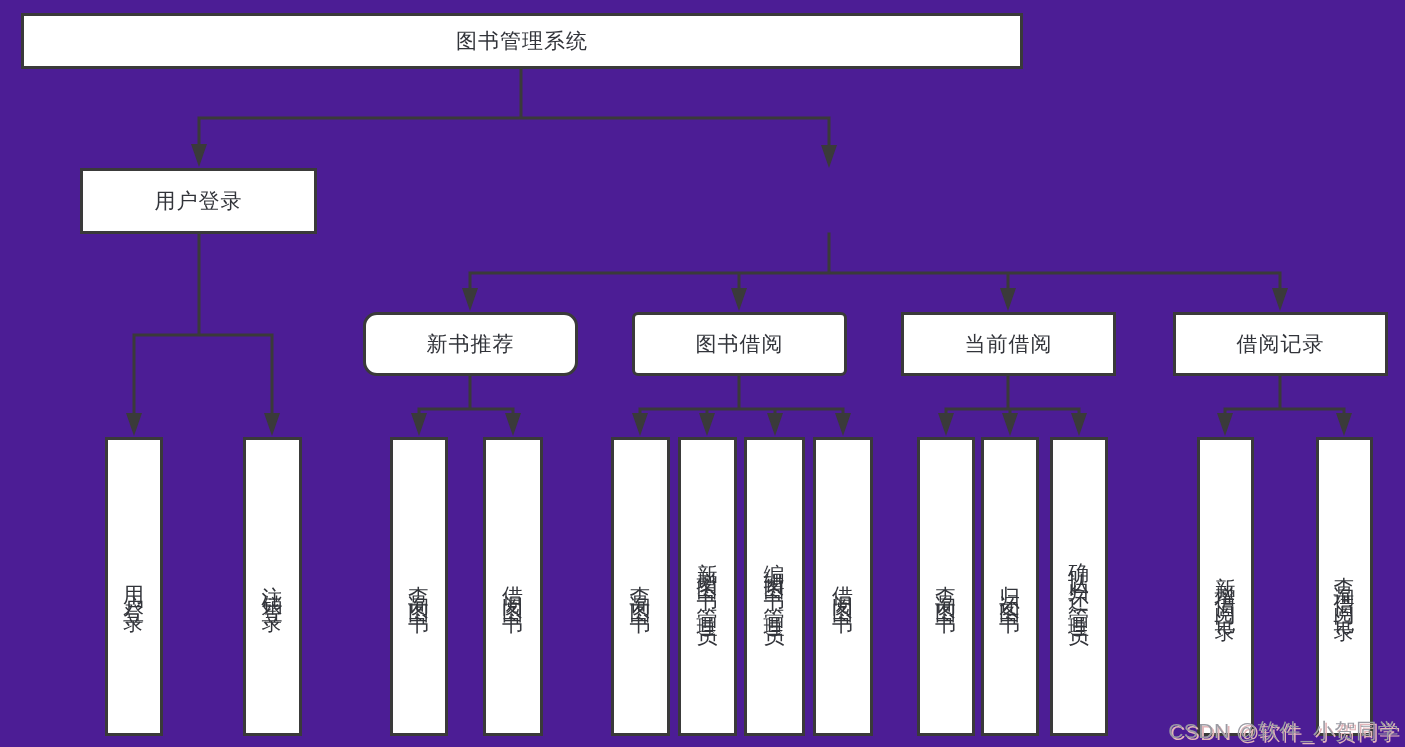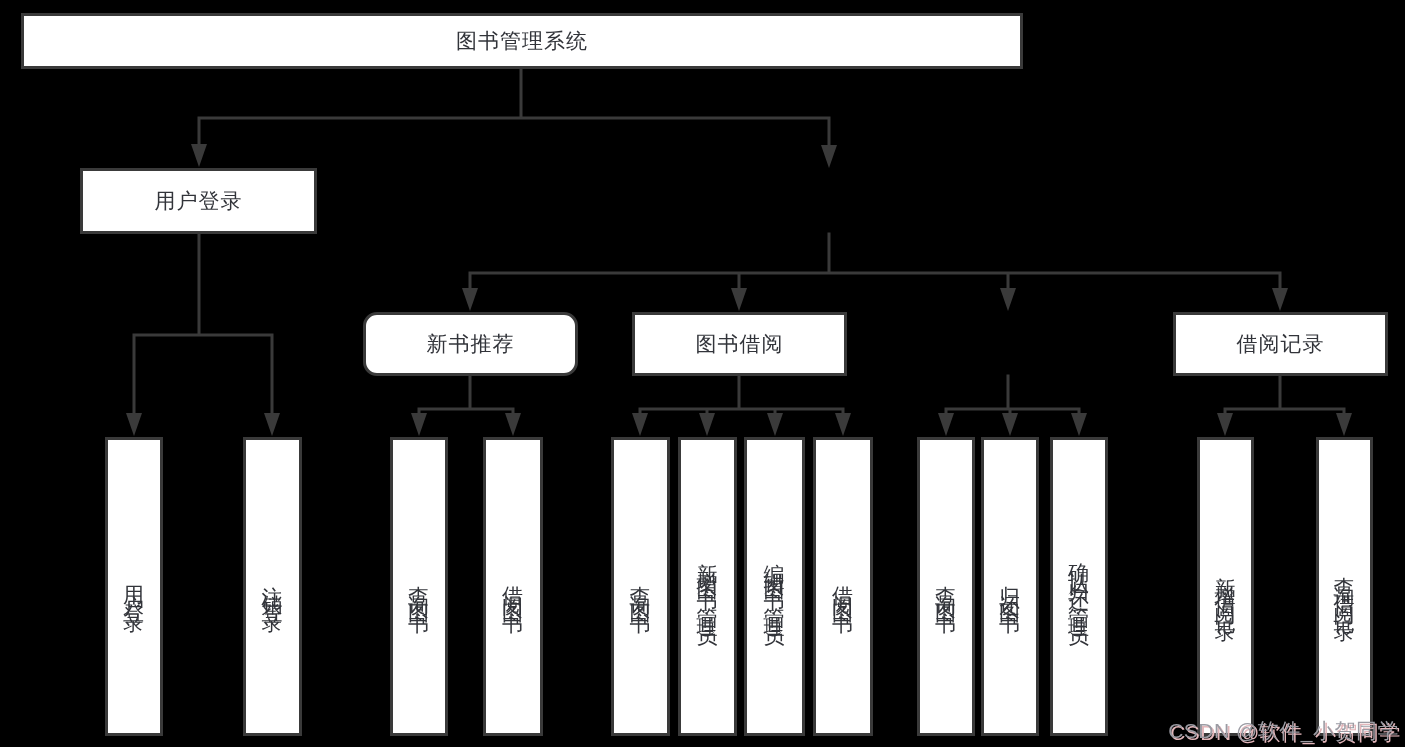--- a/index.html
+++ b/index.html
@@ -5,21 +5,21 @@
   :root{
     --line:#3a3a3a;
     --text:#32343a;
     --watermark:#9b9ba3;
     --watermark-shadow:#e3b6ba;
   }
   html,body{margin:0;padding:0;background:#ffffff;}
   .canvas{
     position:relative;
     width:1405px;height:747px;
-    background:#000000;
+    background:#4c1d95;
     font-family:"Liberation Sans","DejaVu Sans",sans-serif;
     overflow:hidden;
   }
   .connectors{position:absolute;left:0;top:0;width:1405px;height:747px;}
   .ln{fill:none;stroke:var(--line);stroke-width:3;stroke-linecap:square;}
   .ah{fill:var(--line);stroke:none;}
   .node{
     position:absolute;
     box-sizing:border-box;
     border:3px solid var(--line);
@@ -91,22 +91,25 @@
     <span>图书管理系统</span>
   </div>
 
   <div class="node node-h" style="left:80px;top:168px;width:237px;height:66px;">
     <span>用户登录</span>
   </div>
 
   <div class="node node-h" style="left:363px;top:312px;width:215px;height:64px;border-radius:14px;">
     <span>新书推荐</span>
   </div>
-  <div class="node node-h" style="left:632px;top:312px;width:215px;height:64px;">
+  <div class="node node-h" style="left:632px;top:312px;width:215px;height:64px;border-radius:6px;">
     <span>图书借阅</span>
+  </div>
+  <div class="node node-h" style="left:901px;top:312px;width:215px;height:64px;">
+    <span>当前借阅</span>
   </div>
   <div class="node node-h" style="left:1173px;top:312px;width:215px;height:64px;">
     <span>借阅记录</span>
   </div>
 
   <div class="node node-v" style="left:105px;top:437px;width:58px;height:299px;">
     <span class="vtxt">用户登录</span>
   </div>
   <div class="node node-v" style="left:243px;top:437px;width:59px;height:299px;">
     <span class="vtxt">注销登录</span>

